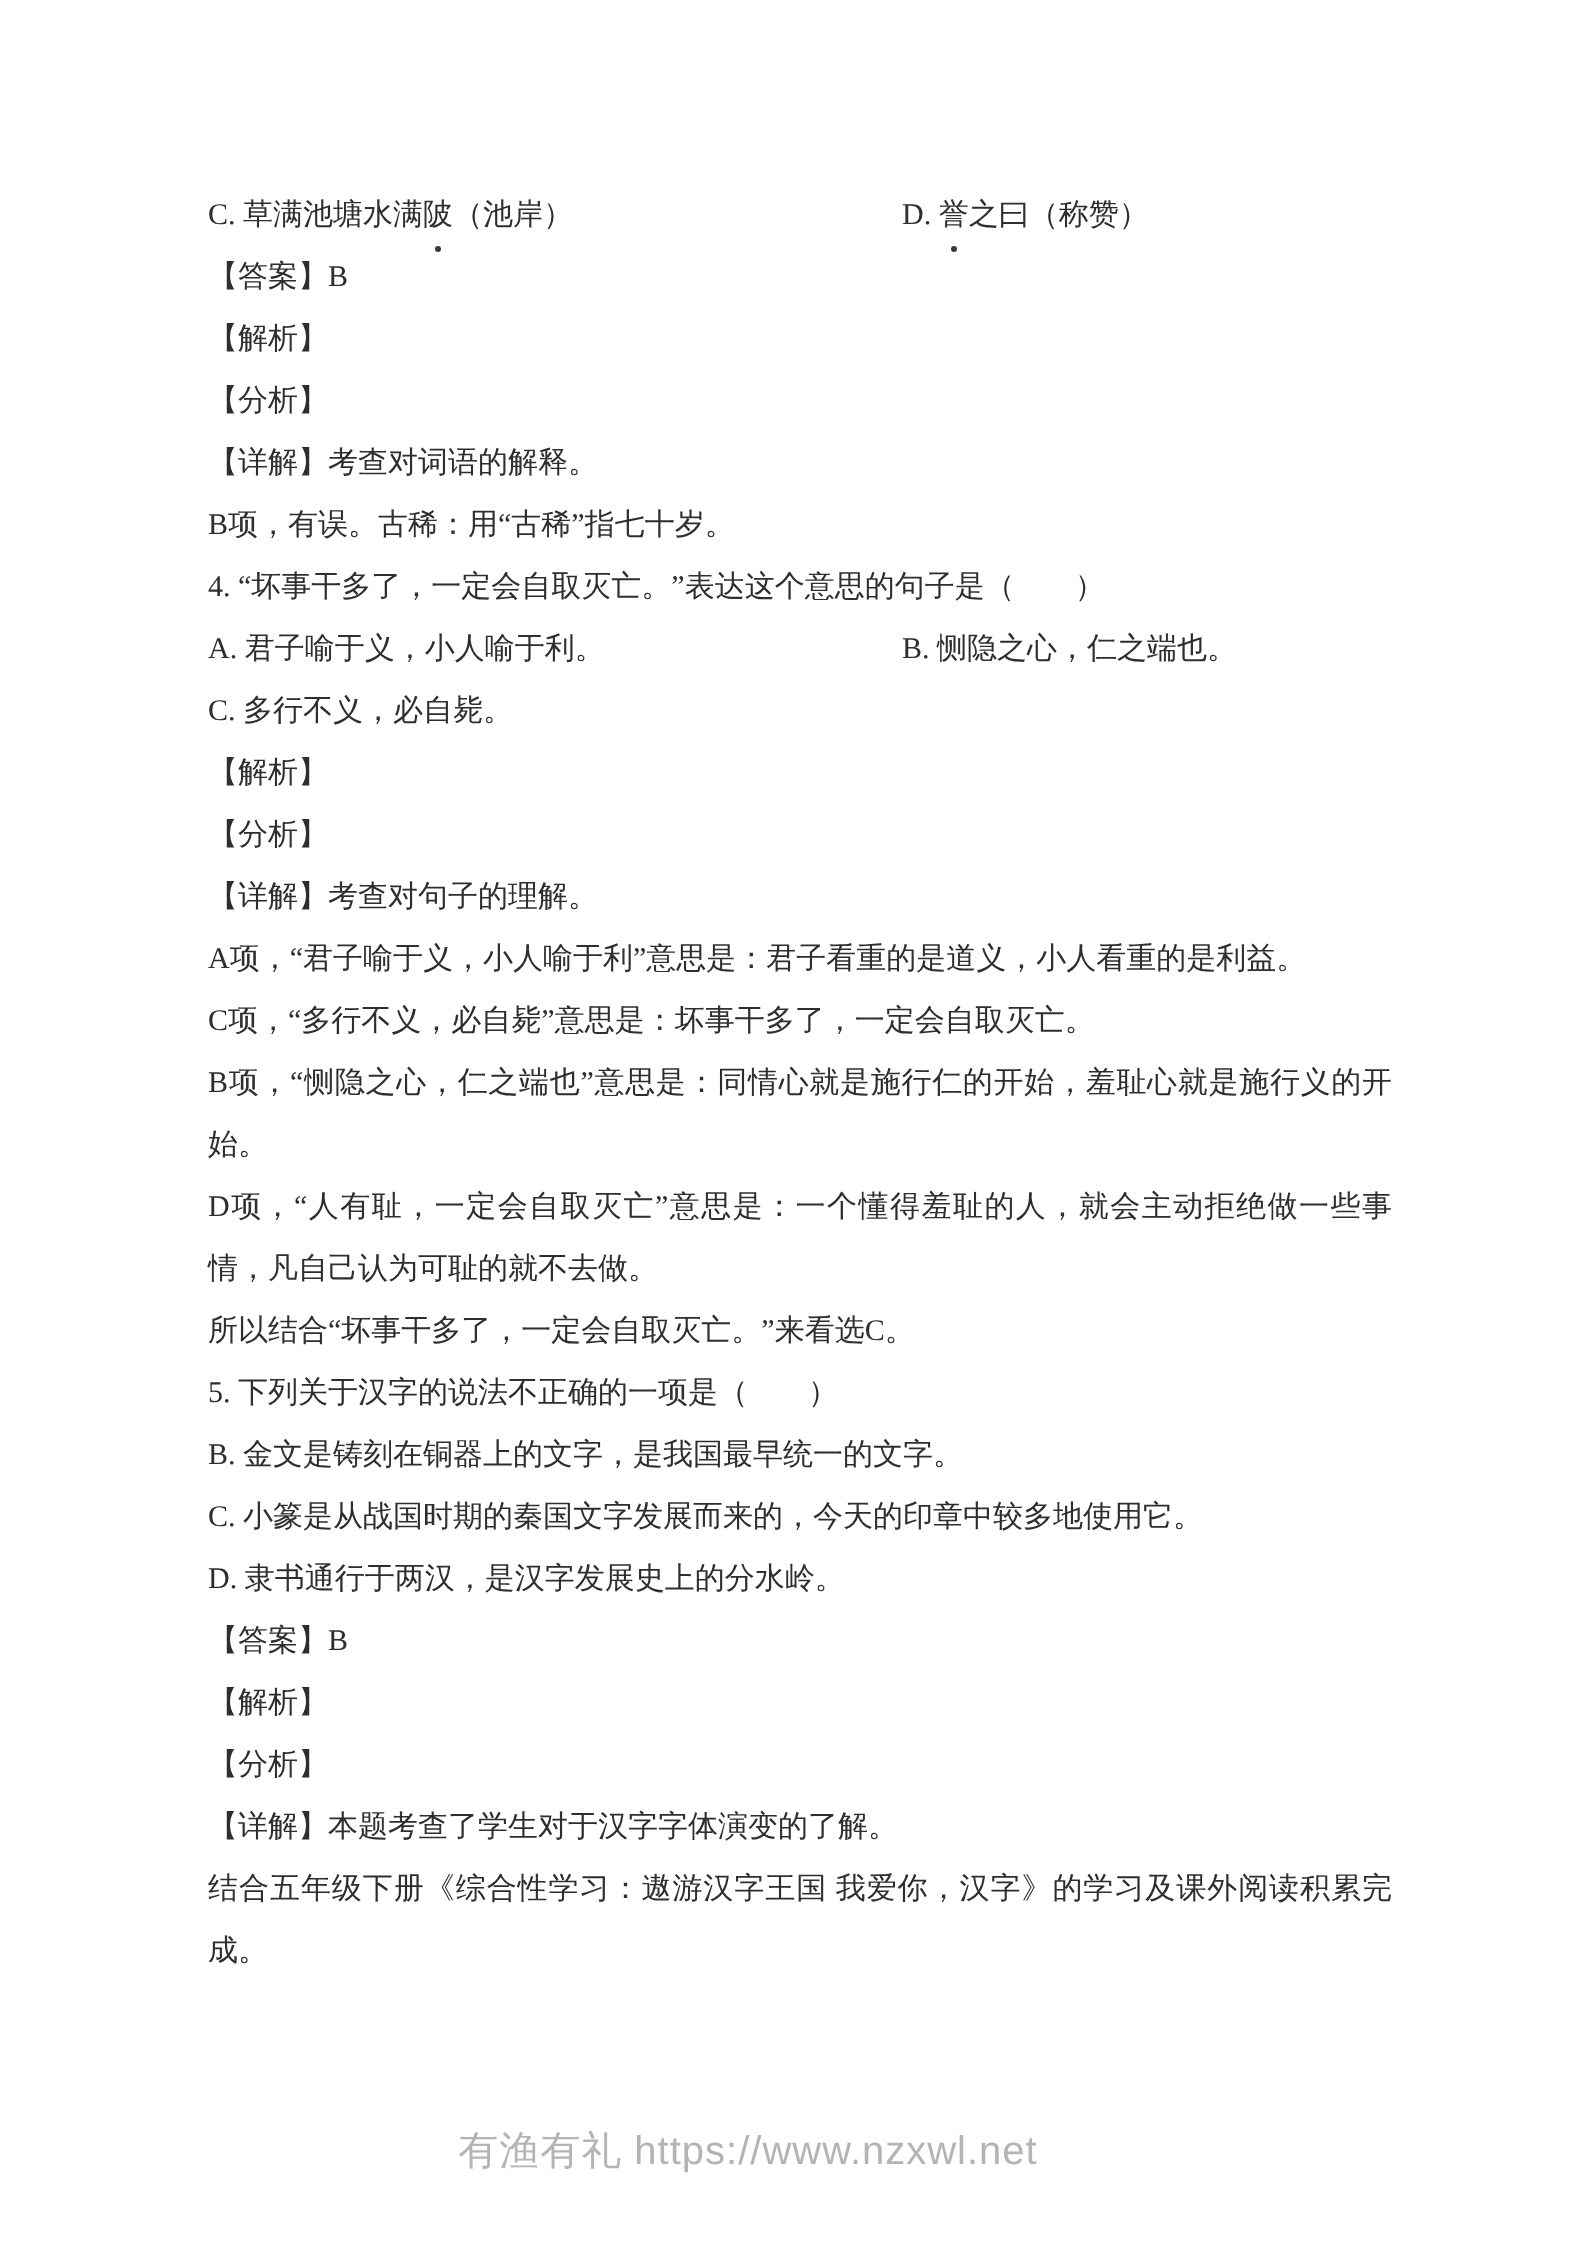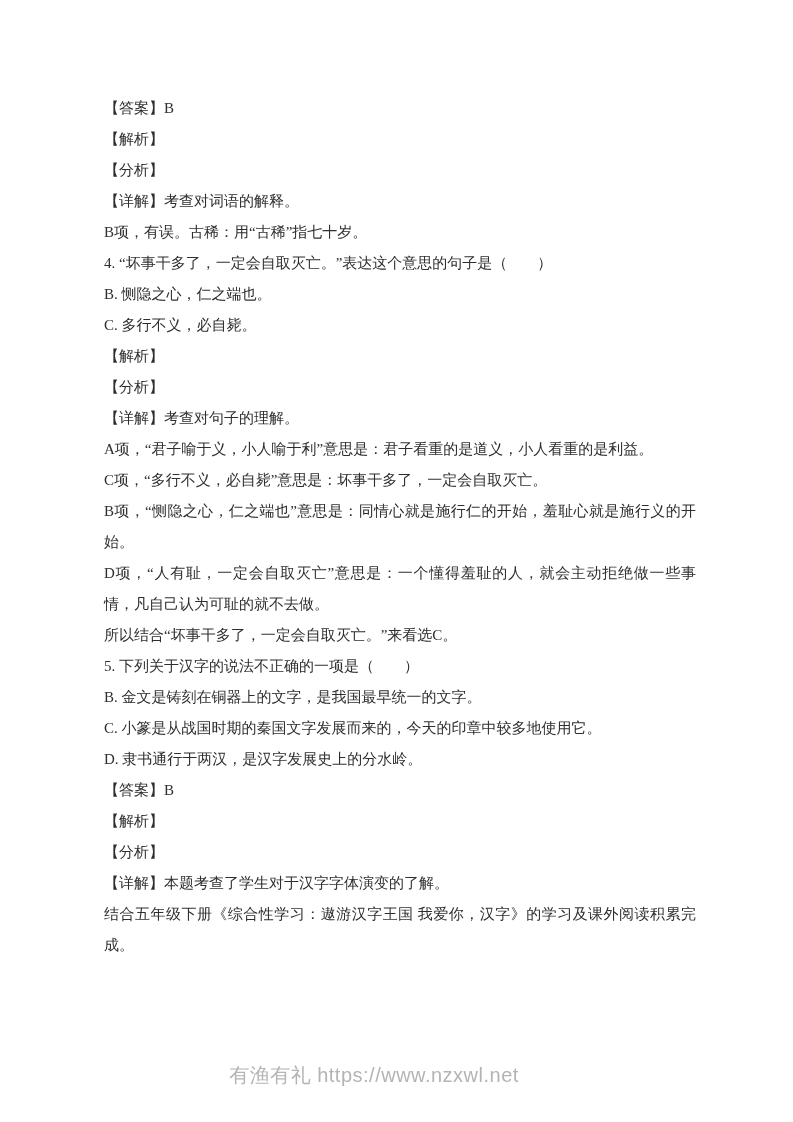--- a/index.html
+++ b/index.html
@@ -69,30 +69,33 @@
     letter-spacing: 0.5px;
   }
 </style>
 </head>
 <body>
 
 <div class="page">
   <div class="content">
 
     <div class="two-col">
+      <p class="col-left"><span>C. 草满池塘水满</span><span class="emdot">陂</span><span>（池岸）</span></p>
+      <p class="col-right"><span>D. </span><span class="emdot">誉</span><span>之曰（称赞）</span></p>
     </div>
 
     <p><span>【答案】</span><span>B</span></p>
     <p>【解析】</p>
     <p>【分析】</p>
     <p>【详解】考查对词语的解释。</p>
     <p>B项，有误。古稀：用“古稀”指七十岁。</p>
 
     <p>4. “坏事干多了，一定会自取灭亡。”表达这个意思的句子是（　　）</p>
     <div class="two-col">
+      <p class="col-left">A. 君子喻于义，小人喻于利。</p>
       <p class="col-right">B. 恻隐之心，仁之端也。</p>
     </div>
     <div class="two-col">
       <p class="col-left">C. 多行不义，必自毙。</p>
     </div>
     <p>【解析】</p>
     <p>【分析】</p>
     <p>【详解】考查对句子的理解。</p>
     <p>A项，“君子喻于义，小人喻于利”意思是：君子看重的是道义，小人看重的是利益。</p>
     <p>C项，“多行不义，必自毙”意思是：坏事干多了，一定会自取灭亡。</p>

